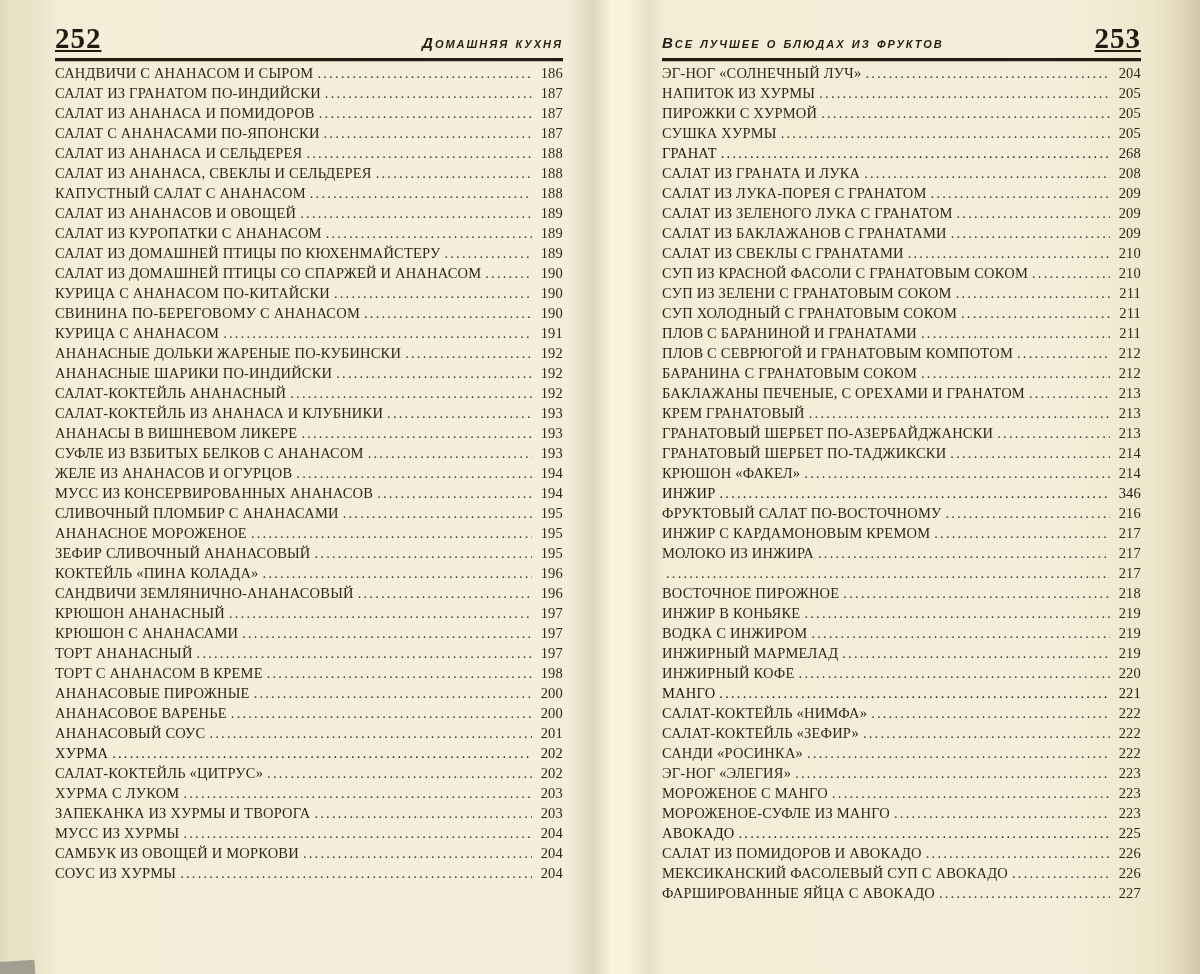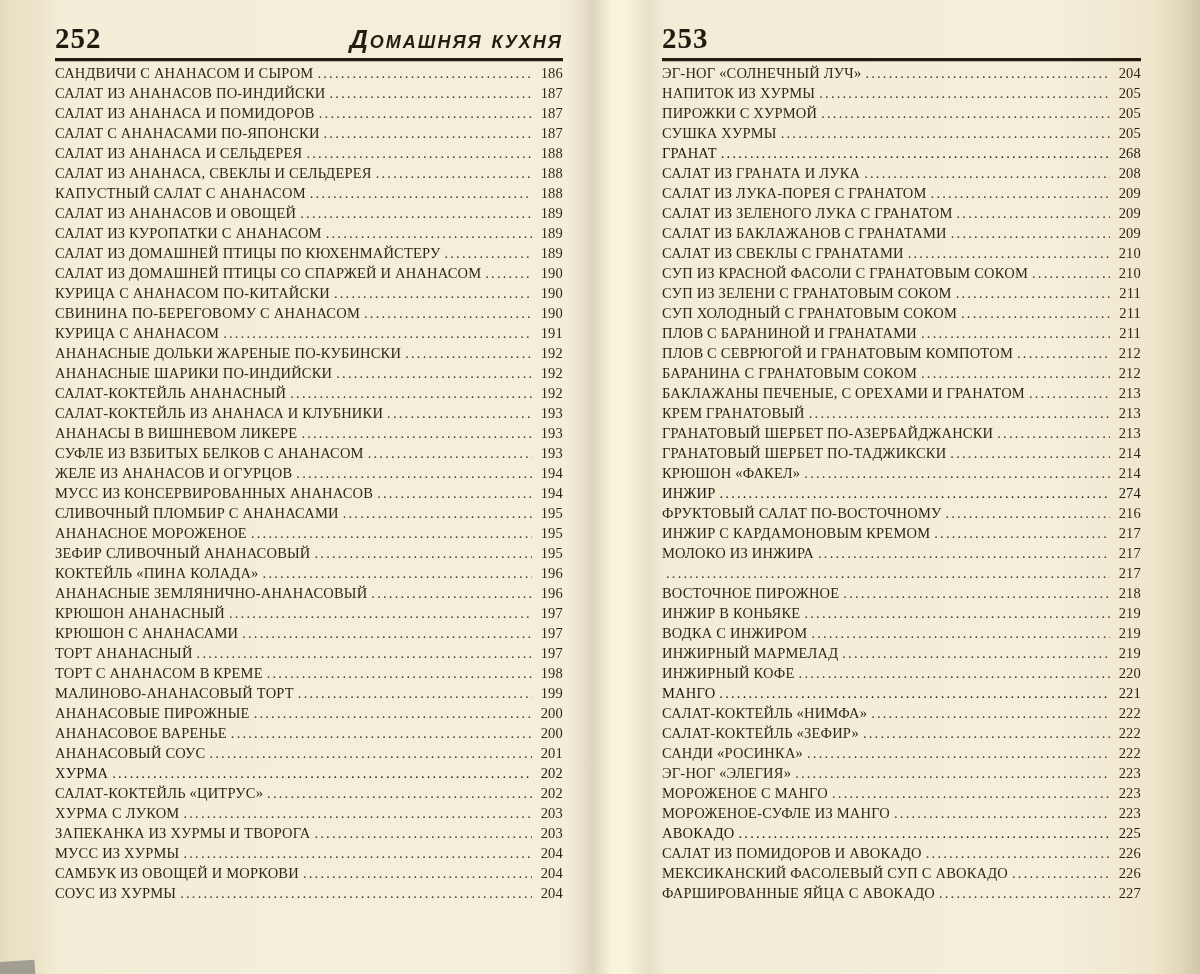--- a/index.html
+++ b/index.html
@@ -36,26 +36,26 @@
     background:#a29f92;transform:rotate(-4deg);
   }
 
   .page{position:absolute;top:24px;}
   .page.left{left:55px;width:508px;}
   .page.right{left:662px;width:479px;}
 
   .header{display:flex;justify-content:space-between;align-items:baseline;height:33px;}
   .folio{
     font-family:"Liberation Serif","DejaVu Serif",serif;
-    font-weight:700;font-size:29px;line-height:1;color:#211a10;letter-spacing:1px;
+    font-weight:700;font-size:29px;line-height:1;color:#211a10;letter-spacing:1px;text-decoration:underline;
   }
   .running{
     font-family:"Liberation Sans","DejaVu Sans",sans-serif;
     font-weight:700;font-style:italic;font-variant:small-caps;
-    font-size:25px;letter-spacing:2px;color:#241d12;
+    font-size:15px;letter-spacing:2px;color:#241d12;
     padding-bottom:2px;
   }
   .rule{height:3px;background:#241c12;margin-top:1px;box-shadow:0 1px 0 rgba(36,28,18,0.25);}
 
   .toc{margin-top:4px;}
   .toc-row{
     display:flex;align-items:baseline;height:20px;
     font-size:14.5px;color:#30271a;letter-spacing:0.2px;white-space:nowrap;
   }
   .toc-title{flex:0 0 auto;}
@@ -85,21 +85,21 @@
     </div>
     <div class="rule"></div>
     <div class="toc">
   <div class="toc-row">
     <span class="toc-title">САНДВИЧИ С АНАНАСОМ И СЫРОМ</span>
     <span class="toc-dots"></span>
     <span class="toc-page">186</span>
   </div>
 
   <div class="toc-row">
-    <span class="toc-title">САЛАТ ИЗ АНАНАСОВ ПО-ИНДИЙСКИ</span>
+    <span class="toc-title">САЛАТ ИЗ ГРАНАТОМ ПО-ИНДИЙСКИ</span>
     <span class="toc-dots"></span>
     <span class="toc-page">187</span>
   </div>
 
   <div class="toc-row">
     <span class="toc-title">САЛАТ ИЗ АНАНАСА И ПОМИДОРОВ</span>
     <span class="toc-dots"></span>
     <span class="toc-page">187</span>
   </div>
 
@@ -235,21 +235,21 @@
     <span class="toc-page">195</span>
   </div>
 
   <div class="toc-row">
     <span class="toc-title">КОКТЕЙЛЬ «ПИНА КОЛАДА»</span>
     <span class="toc-dots"></span>
     <span class="toc-page">196</span>
   </div>
 
   <div class="toc-row">
-    <span class="toc-title">АНАНАСНЫЕ ЗЕМЛЯНИЧНО-АНАНАСОВЫЙ</span>
+    <span class="toc-title">САНДВИЧИ ЗЕМЛЯНИЧНО-АНАНАСОВЫЙ</span>
     <span class="toc-dots"></span>
     <span class="toc-page">196</span>
   </div>
 
   <div class="toc-row">
     <span class="toc-title">КРЮШОН АНАНАСНЫЙ</span>
     <span class="toc-dots"></span>
     <span class="toc-page">197</span>
   </div>
 
@@ -264,25 +264,20 @@
     <span class="toc-dots"></span>
     <span class="toc-page">197</span>
   </div>
 
   <div class="toc-row">
     <span class="toc-title">ТОРТ С АНАНАСОМ В КРЕМЕ</span>
     <span class="toc-dots"></span>
     <span class="toc-page">198</span>
   </div>
 
-  <div class="toc-row">
-    <span class="toc-title">МАЛИНОВО-АНАНАСОВЫЙ ТОРТ</span>
-    <span class="toc-dots"></span>
-    <span class="toc-page">199</span>
-  </div>
 
   <div class="toc-row">
     <span class="toc-title">АНАНАСОВЫЕ ПИРОЖНЫЕ</span>
     <span class="toc-dots"></span>
     <span class="toc-page">200</span>
   </div>
 
   <div class="toc-row">
     <span class="toc-title">АНАНАСОВОЕ ВАРЕНЬЕ</span>
     <span class="toc-dots"></span>
@@ -334,20 +329,21 @@
   <div class="toc-row">
     <span class="toc-title">СОУС ИЗ ХУРМЫ</span>
     <span class="toc-dots"></span>
     <span class="toc-page">204</span>
   </div>
 </div>
   </section>
 
   <section class="page right">
     <div class="header">
+      <span class="running">Все лучшее о блюдах из фруктов</span>
       <span class="folio">253</span>
     </div>
     <div class="rule"></div>
     <div class="toc">
   <div class="toc-row">
     <span class="toc-title">ЭГ-НОГ «СОЛНЕЧНЫЙ ЛУЧ»</span>
     <span class="toc-dots"></span>
     <span class="toc-page">204</span>
   </div>
 
@@ -467,21 +463,21 @@
 
   <div class="toc-row">
     <span class="toc-title">КРЮШОН «ФАКЕЛ»</span>
     <span class="toc-dots"></span>
     <span class="toc-page">214</span>
   </div>
 
   <div class="toc-row section">
     <span class="toc-title">ИНЖИР</span>
     <span class="toc-dots"></span>
-    <span class="toc-page">274</span>
+    <span class="toc-page">346</span>
   </div>
 
   <div class="toc-row">
     <span class="toc-title">ФРУКТОВЫЙ САЛАТ ПО-ВОСТОЧНОМУ</span>
     <span class="toc-dots"></span>
     <span class="toc-page">216</span>
   </div>
 
   <div class="toc-row">
     <span class="toc-title">ИНЖИР С КАРДАМОНОВЫМ КРЕМОМ</span>

